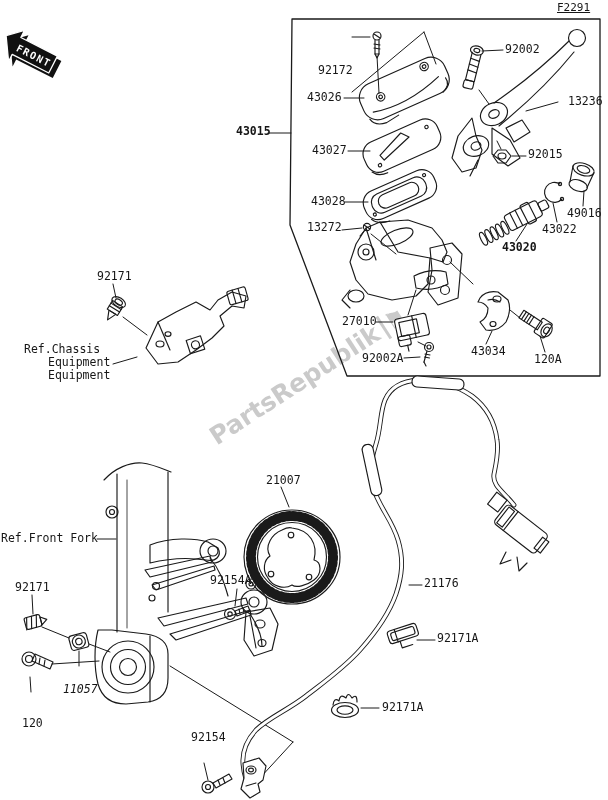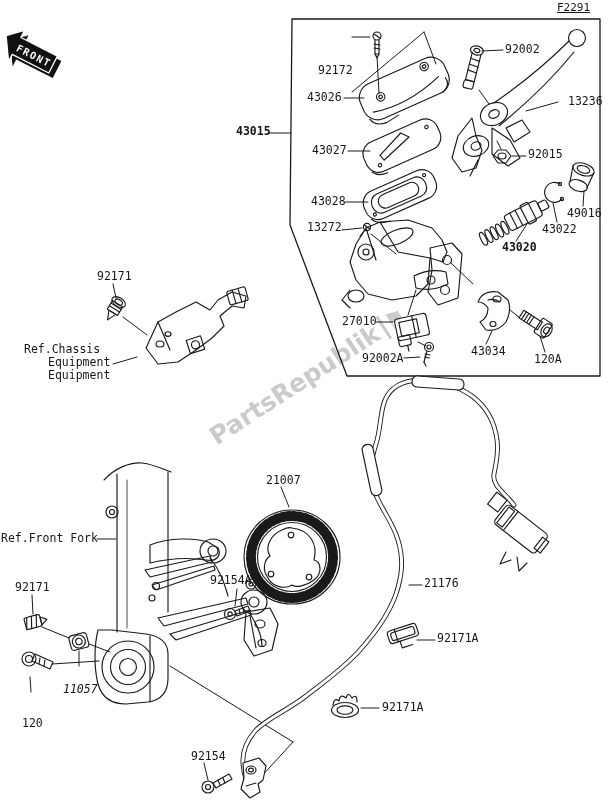--- a/index.html
+++ b/index.html
@@ -428,15 +428,15 @@
   <span class="lbl" style="left:48px;top:370px;">Equipment</span>
   <span class="lbl" style="left:1px;top:533px;">Ref.Front Fork</span>
   <span class="lbl" style="left:266px;top:475px;">21007</span>
   <span class="lbl" style="left:210px;top:575px;">92154A</span>
   <span class="lbl" style="left:424px;top:578px;">21176</span>
   <span class="lbl" style="left:15px;top:582px;">92171</span>
   <span class="lbl" style="left:63px;top:684px;font-style:italic;">11057</span>
   <span class="lbl" style="left:22px;top:694px;margin-top:24px;">120</span>
   <span class="lbl" style="left:437px;top:633px;">92171A</span>
   <span class="lbl" style="left:382px;top:702px;">92171A</span>
-  <span class="lbl" style="left:191px;top:751px;">92154</span>
+  <span class="lbl" style="left:191px;top:732px;">92154</span>
 
 </div>
 
 </body></html>

